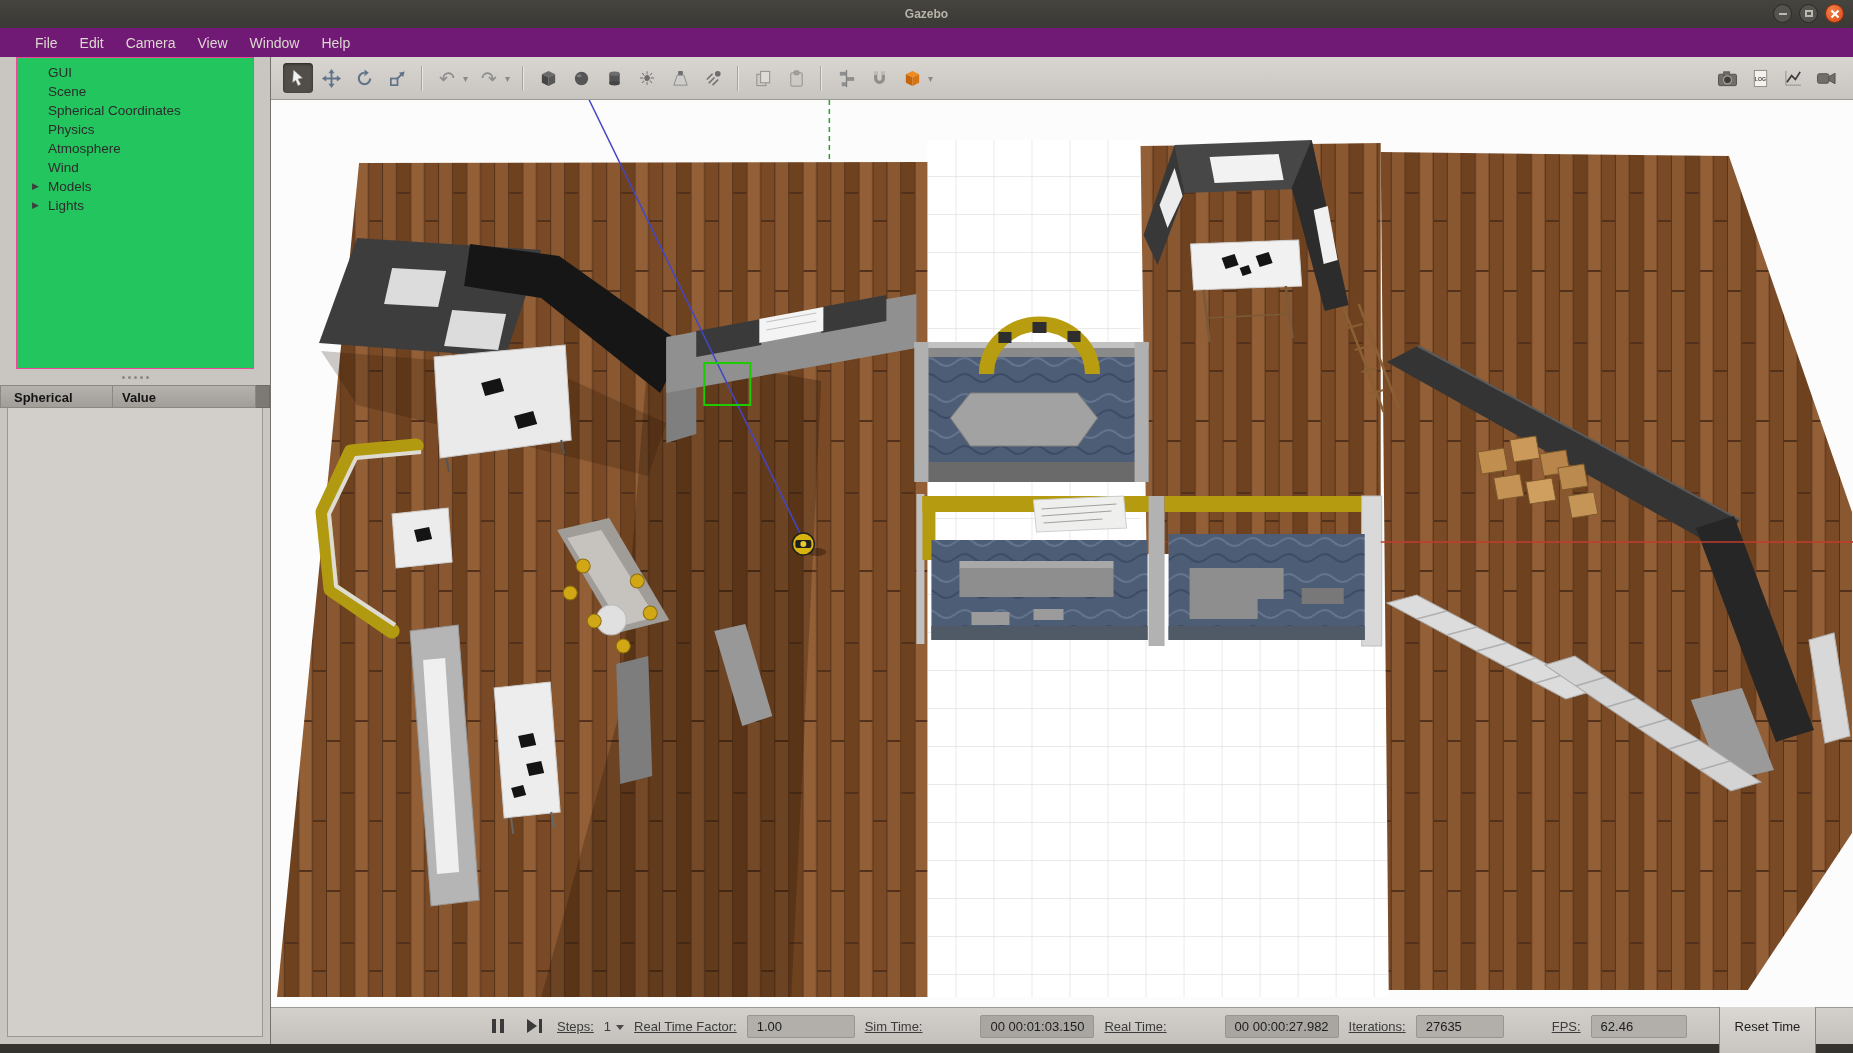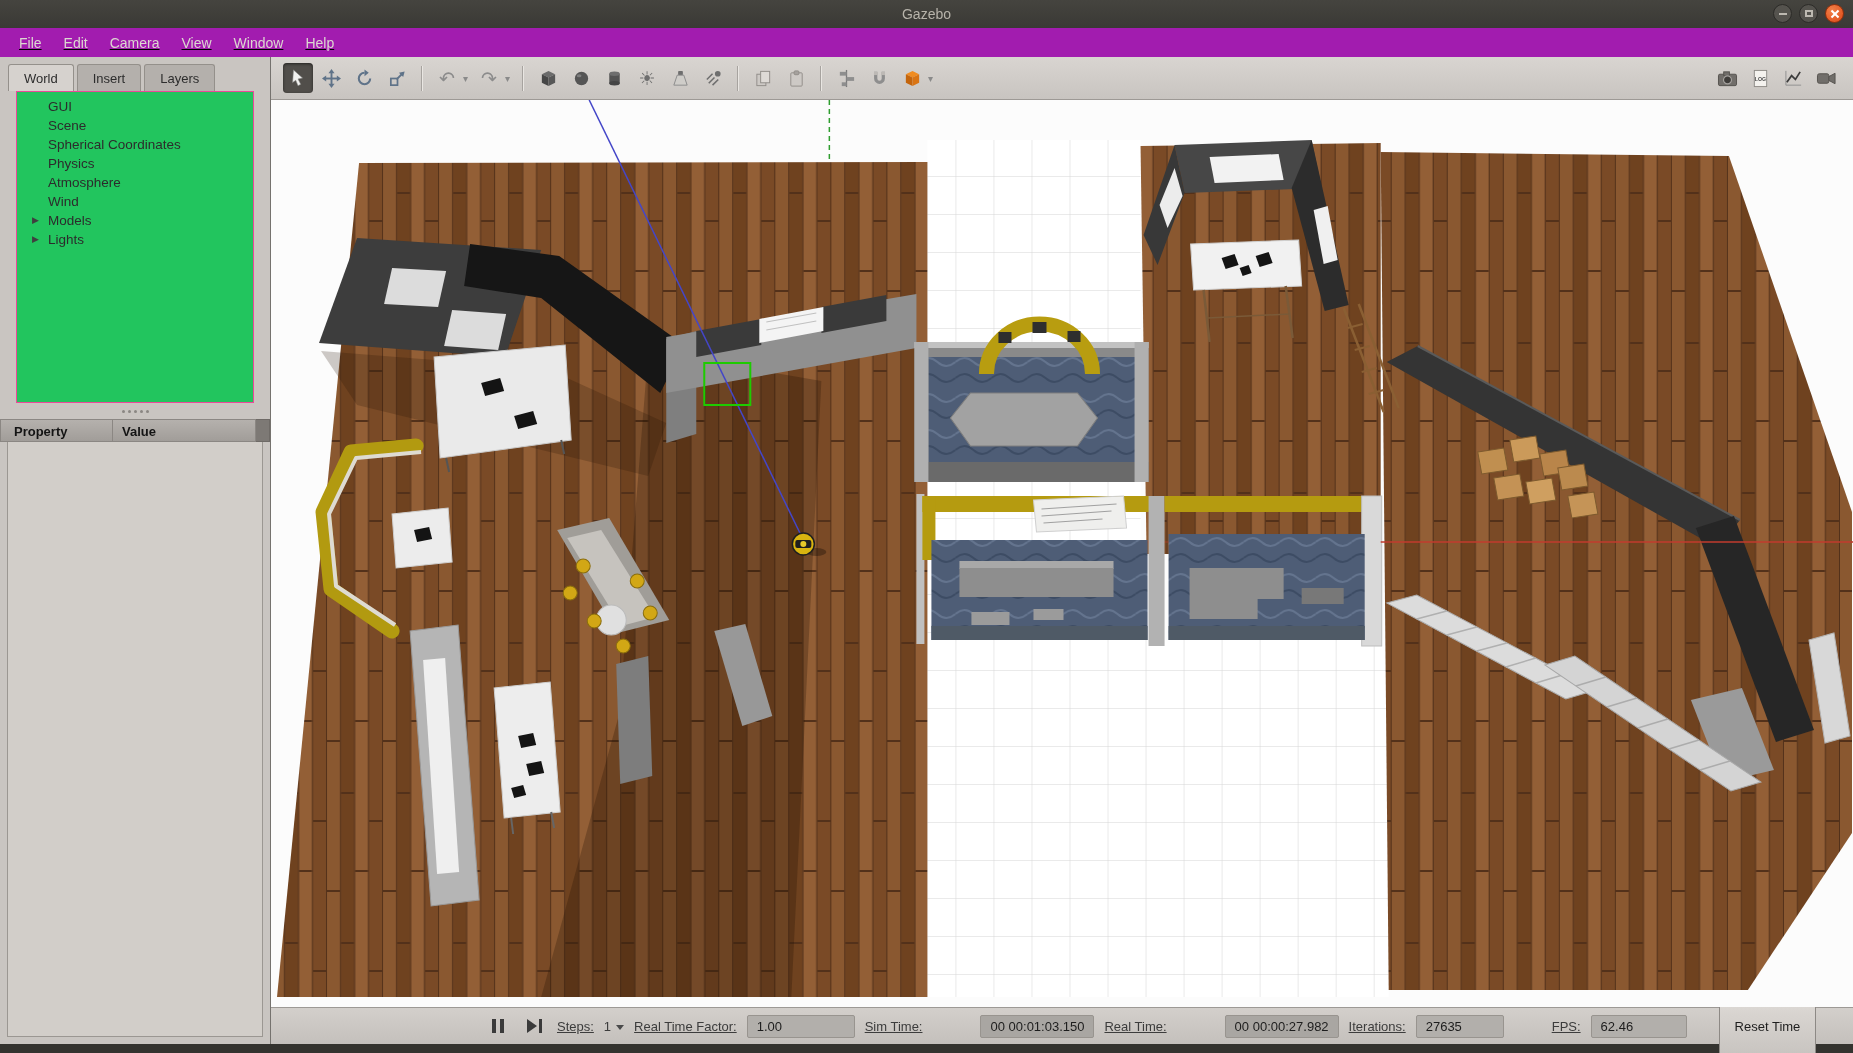--- a/index.html
+++ b/index.html
@@ -2,34 +2,34 @@
 <html><head>
 <meta charset="utf-8">
 <style>
   * { box-sizing: border-box; margin: 0; padding: 0; }
   html,body { width:1853px; height:1053px; }
   body { background:#34332f; font-family:"Liberation Sans",sans-serif; overflow:hidden; }
 
   
   .titlebar { height:28px; background:linear-gradient(#45443f,#3a3935); position:relative;
     display:flex; align-items:center; justify-content:center; }
-  .titlebar .title { color:#b7b3aa; font-size:14px; font-weight:normal; }
+  .titlebar .title { color:#b7b3aa; font-size:12px; font-weight:bold; }
   .win-buttons { position:absolute; right:9px; top:4px; display:flex; gap:7px; }
   .win-btn { width:19px; height:19px; border-radius:50%; background:#55534e; border:1px solid #2c2b28;
     display:flex; align-items:center; justify-content:center; }
   .win-btn .min-bar { width:8px; height:2px; background:#bdb9b1; }
   .win-btn .max-box { width:8px; height:7px; border:2px solid #bdb9b1; }
   .win-btn.close { background:radial-gradient(circle at 35% 30%, #f28049, #dd4814); border-color:#92300c; }
   .x-icon { position:relative; width:10px; height:10px; }
   .x-icon::before,.x-icon::after { content:""; position:absolute; left:4px; top:0; width:2px; height:10px; background:#fff; }
   .x-icon::before { transform:rotate(45deg); }
   .x-icon::after  { transform:rotate(-45deg); }
 
   
-  .menubar { height:29px; background:#a21caf; display:flex; align-items:center; padding-left:8px;text-decoration:underline; }
+  .menubar { height:29px; background:#701a75; display:flex; align-items:center; padding-left:24px; }
   .menu-item { color:#dcd8d0; font-size:14px; padding:5px 11px; }
 
   
   .main { display:flex; height:987px; }
 
   
   .sidebar { width:271px; background:#c9c5c1; border-right:1px solid #75726e; display:flex; flex-direction:column; }
   .tabs { display:flex; gap:3px; padding:7px 8px 0 8px; }
   .tab { font-size:13px; color:#2d2d2d; padding:6px 15px 5px; background:#b4b0ac; border:1px solid #94908b;
     border-bottom:none; border-radius:3px 3px 0 0; }
@@ -105,44 +105,39 @@
   <span class="menu-item">Edit</span>
   <span class="menu-item">Camera</span>
   <span class="menu-item">View</span>
   <span class="menu-item">Window</span>
   <span class="menu-item">Help</span>
 </div>
 
 <div class="main">
 
   <div class="sidebar">
-    <div class="tabs">
-      <span class="tab active">World</span>
-      <span class="tab">Insert</span>
-      <span class="tab">Layers</span>
-    </div>
     <div class="tree-panel">
       <div class="tree-item"><span>GUI</span></div>
       <div class="tree-item"><span>Scene</span></div>
       <div class="tree-item"><span>Spherical Coordinates</span></div>
       <div class="tree-item"><span>Physics</span></div>
       <div class="tree-item"><span>Atmosphere</span></div>
       <div class="tree-item"><span>Wind</span></div>
       <div class="tree-item"><span class="arrow">▶</span><span>Models</span></div>
       <div class="tree-item"><span class="arrow">▶</span><span>Lights</span></div>
     </div>
     <div class="splitter">
         <i></i>
         <i></i>
         <i></i>
         <i></i>
         <i></i>
       </div>
     <div class="prop-header">
-      <div class="col-prop">Property</div>
+      <div class="col-prop">Spherical</div>
       <div class="col-val">Value</div>
       <div class="col-end"></div>
     </div>
     <div class="prop-body"></div>
   </div>
 
   <div class="content">
 
     <div class="toolbar">
       <div class="tool active">

